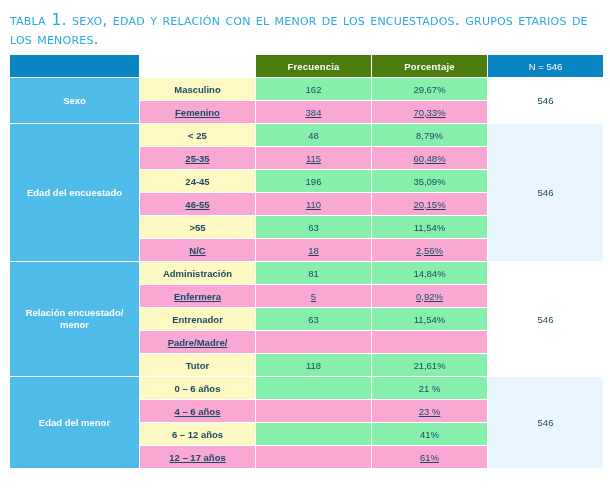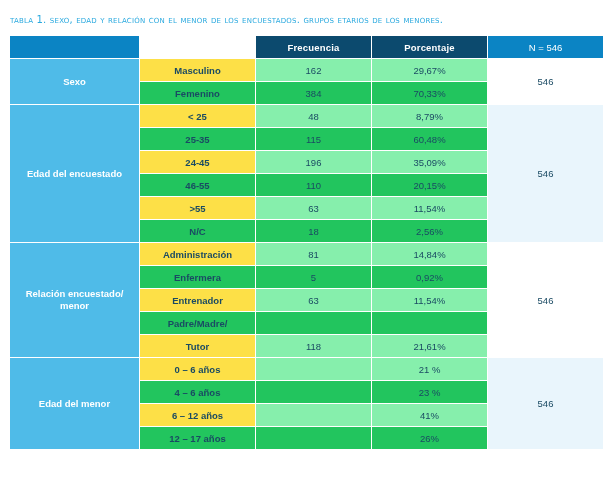--- a/index.html
+++ b/index.html
@@ -15,21 +15,21 @@
   }
   .page {
     position: relative;
     width: 610px;
     height: 502px;
     box-sizing: border-box;
     padding: 8px 8px 0 8px;
   }
   .caption {
     color: #2aa9df;
-    font-size: 10px;
+    font-size: 16px;
     line-height: 19px;
     letter-spacing: 0.2px;
     font-family: "DejaVu Sans", sans-serif;
     font-weight: 400;
     padding: 2px 2px 6px 2px;
     text-transform: lowercase;
     font-variant: small-caps;
   }
   table.data {
     border-collapse: collapse;
@@ -55,21 +55,21 @@
 
   .hdr-blank {
     background: #0b84c4;
     border: 1px solid #ffffff;
   }
   .hdr-blank2 {
     background: #ffffff;
     border: 1px solid #ffffff;
   }
   .hdr {
-    background: #0c4a6e;
+    background: #4d7c0f;
     color: #ffffff;
     font-weight: bold;
     font-size: 9.5px;
     letter-spacing: 0.2px;
   }
   .hdr-total {
     background: #0b84c4;
     color: #ffffff;
     font-weight: normal;
     font-size: 9.5px;
@@ -77,32 +77,33 @@
   .group-cell {
     background: #4fbbe8;
     color: #ffffff;
     font-weight: bold;
     font-size: 9.5px;
     line-height: 12px;
     padding: 0 4px;
     margin-left: 11px;
   }
   .row-label {
-    background: #fde047;
+    background: #fef9c3;
     color: #1a4a63;
     font-weight: bold;
     font-size: 9.5px;
   }
   .row-val {
     background: #86efac;
     color: #1a4a63;
     font-size: 9.5px;
   }
   .row-label.alt, .row-val.alt {
-    background: #22c55e;
+    background: #f9a8d4;
+    text-decoration: underline;
   }
   .total-cell {
     background: #ffffff;
     color: #1a4a63;
     font-size: 9.5px;
   }
   .total-cell.tint {
     background: #e9f5fc;
   }
 </style>
@@ -219,19 +220,19 @@
         <td class="row-val alt">23 %</td>
       </tr>
       <tr>
         <td class="row-label">6 – 12 años</td>
         <td class="row-val"></td>
         <td class="row-val">41%</td>
       </tr>
       <tr>
         <td class="row-label alt">12 – 17 años</td>
         <td class="row-val alt"></td>
-        <td class="row-val alt">26%</td>
+        <td class="row-val alt">61%</td>
       </tr>
 
     </tbody>
   </table>
 
 </div>
 
 </body></html>

